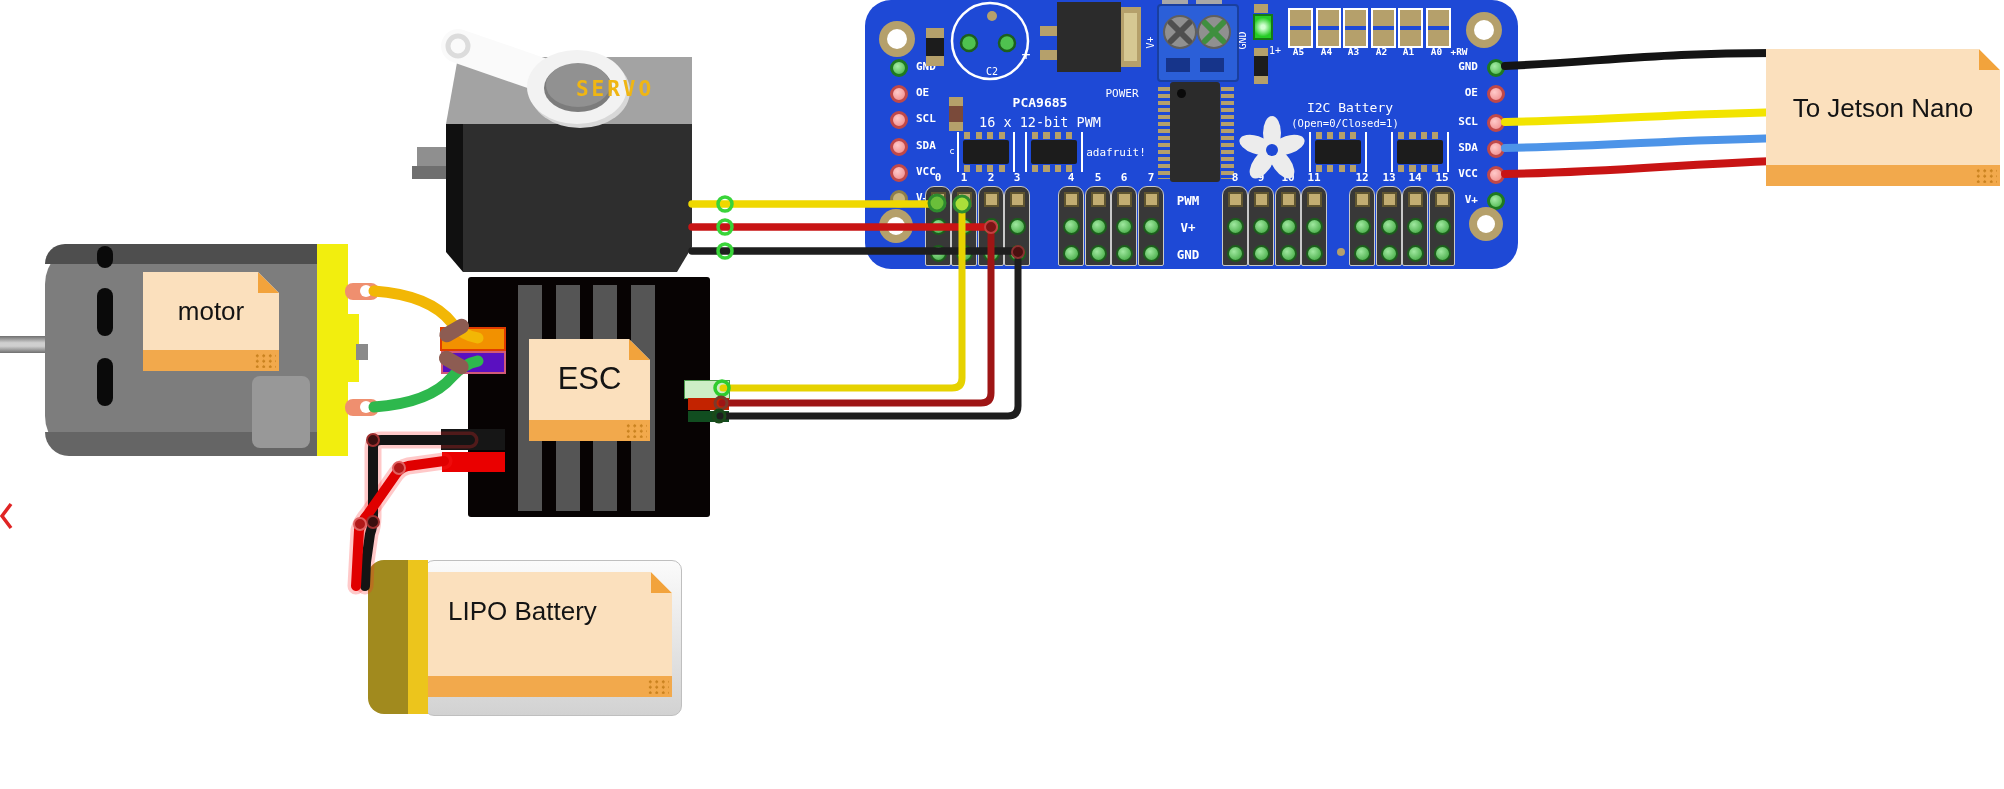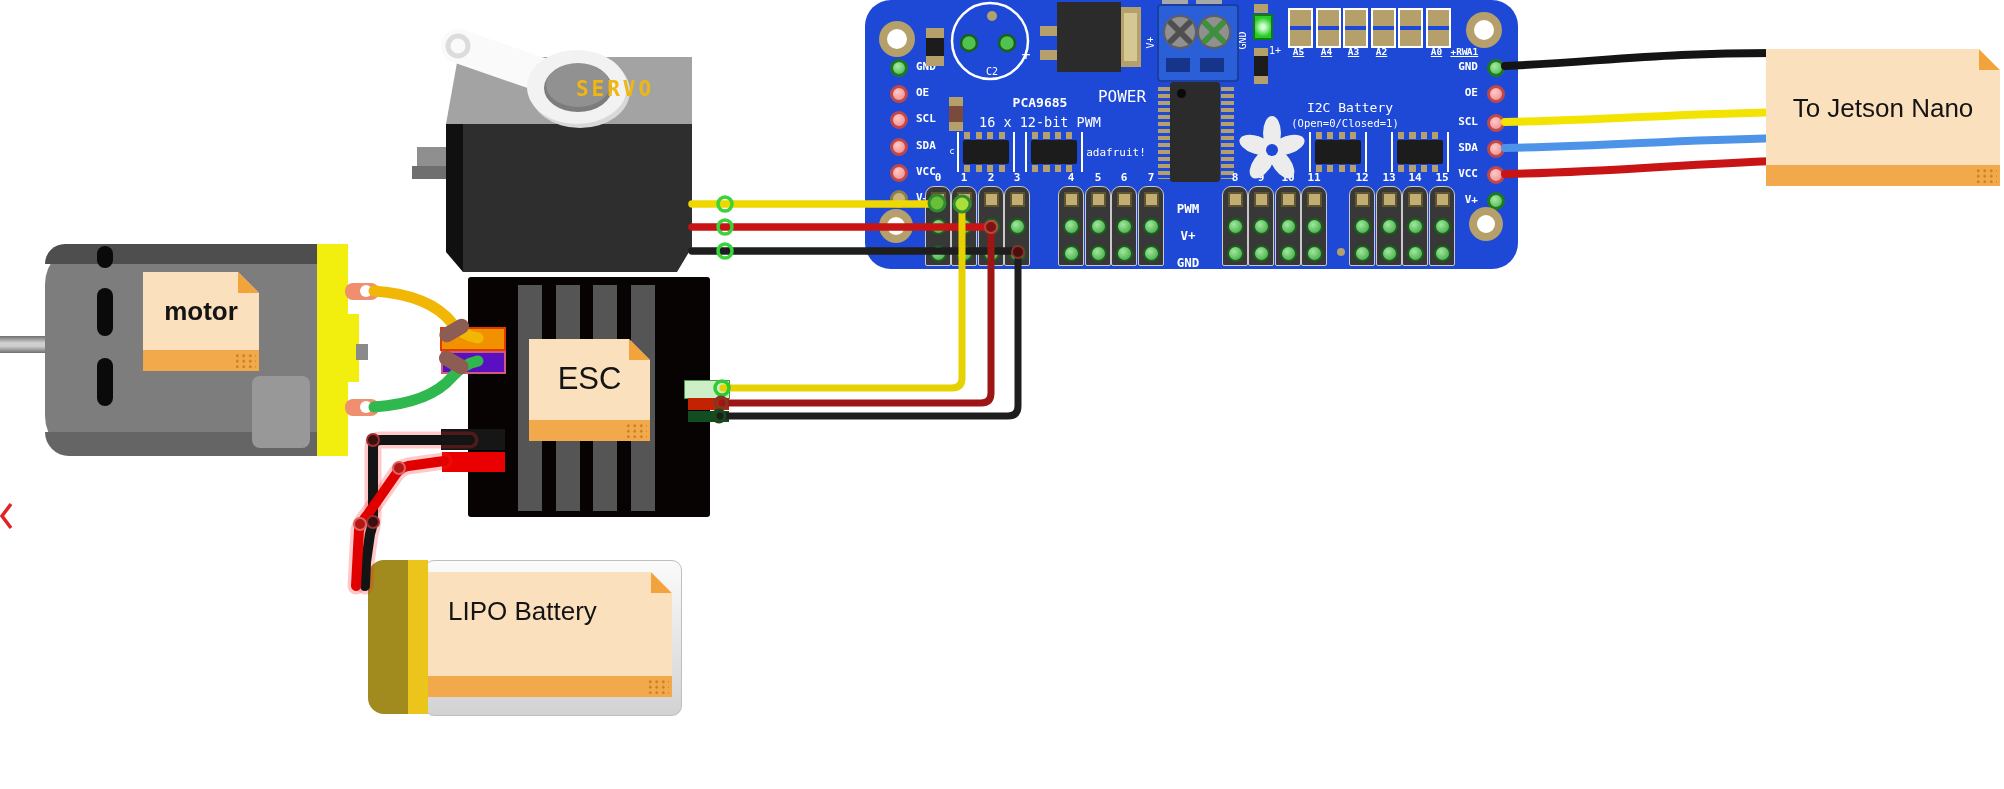--- a/index.html
+++ b/index.html
@@ -24,28 +24,28 @@
   .pc{position:absolute;width:12px;height:12px;border-radius:50%;display:block;}
   .pc.green{background:radial-gradient(circle at 38% 35%,#a6eca6,#44b244);border:3px solid #1f7a1f;}
   .pc.red{background:radial-gradient(circle at 38% 35%,#ffc9c9,#ee8585);border:3px solid #c04848;}
   .pc.tan{background:#c9b67b;border:3px solid #8f7f4a;}
   .lpin b,.rpin b{position:absolute;top:2px;color:#fff;font:bold 11px "DejaVu Sans Mono",monospace;}
   .lpin .pc{left:0;top:1px}.lpin b{left:26px;}
   .rpin .pc{left:51px;top:1px}.rpin b{right:22px;}
   .jmp{position:absolute;top:8px;width:21px;height:36px;border:2px solid #fff;z-index:2;
        background:linear-gradient(#b5a06b 0 44%,#1e49d6 44% 56%,#b5a06b 56%);}
   .jlb{position:absolute;top:46px;width:25px;text-align:center;color:#fff;z-index:2;
-       font:bold 9.5px "DejaVu Sans Mono",monospace;text-decoration:underline;}
+       font:bold 9.5px "DejaVu Sans Mono",monospace;}
   .ic8{position:absolute;top:132px;width:54px;height:40px;border-left:2px solid #fff;
        border-right:2px solid #fff;z-index:2;}
   .ic8 .pins{position:absolute;left:5px;width:44px;height:7px;
        background:repeating-linear-gradient(90deg,#b5a06b 0 6px,transparent 6px 11.5px);}
   .ic8 .body{position:absolute;left:4px;top:8px;width:46px;height:24px;background:#1c1c1c;border-radius:2px;}
   .rowlab{position:absolute;left:1163px;width:50px;text-align:center;color:#fff;z-index:4;
-       font:bold 12.5px "DejaVu Sans Mono",monospace;margin-top:8px;}
+       font:bold 12.5px "DejaVu Sans Mono",monospace;}
   
   .part{position:absolute;}
   #servo-label{left:556px;top:77px;width:118px;text-align:center;z-index:7;
        font:bold 21px "DejaVu Sans Mono",monospace;color:#f0b612;letter-spacing:3px;}
   
   .note{position:absolute;background:#fbe0bd;z-index:8;
         clip-path:polygon(0 0,calc(100% - 21px) 0,100% 21px,100% 100%,0 100%);}
   .note .fold{position:absolute;top:0;right:0;width:21px;height:21px;background:#f2a33c;
         clip-path:polygon(0 0,100% 100%,0 100%);}
   .note .band{position:absolute;left:0;bottom:0;width:100%;height:21px;background:#f2a94c;}
@@ -57,21 +57,21 @@
 </style>
 </head>
 <body>
 
 <div id="stage">
 
   <div id="board" class="abs"></div>
 
   <div class="silk" style="left:995px;top:95px;width:90px;font-size:13px;font-weight:bold;">PCA9685</div>
   <div class="silk" style="left:965px;top:114px;width:150px;font-size:13.5px;">16 x 12-bit PWM</div>
-  <div class="silk" style="left:1092px;top:87px;width:60px;font-size:16px;">POWER</div>
+  <div class="silk" style="left:1092px;top:87px;width:60px;font-size:11px;">POWER</div>
   <div class="silk" style="left:1080px;top:146px;width:72px;font-size:11px;">adafruit!</div>
   <div class="silk" style="left:1300px;top:100px;width:100px;font-size:13px;">I2C Battery</div>
   <div class="silk" style="left:1283px;top:117px;width:124px;font-size:10.5px;">(Open=0/Closed=1)</div>
   <div class="silk" style="left:977px;top:66px;width:30px;font-size:10px;">C2</div>
   <div class="silk" style="left:1016px;top:46px;width:20px;font-size:15px;">+</div>
   <div class="silk" style="left:1264px;top:45px;width:22px;font-size:10px;">1+</div>
   <div class="silk" style="left:1130px;top:37px;width:40px;font-size:10px;transform:rotate(-90deg);">V+</div>
   <div class="silk" style="left:1222px;top:35px;width:40px;font-size:10px;transform:rotate(-90deg);">GND</div>
   <div class="silk" style="left:944px;top:146px;width:16px;font-size:9px;">c</div>
 
@@ -132,21 +132,21 @@
   <div class="jmp" style="left:1288px;"></div>
   <div class="jmp" style="left:1316px;"></div>
   <div class="jmp" style="left:1343px;"></div>
   <div class="jmp" style="left:1371px;"></div>
   <div class="jmp" style="left:1398px;"></div>
   <div class="jmp" style="left:1426px;"></div>
   <span class="jlb" style="left:1286px;">A5</span>
   <span class="jlb" style="left:1314px;">A4</span>
   <span class="jlb" style="left:1341px;">A3</span>
   <span class="jlb" style="left:1369px;">A2</span>
-  <span class="jlb" style="left:1460px;text-align:center;">A1</span>
+  <span class="jlb" style="left:1396px;text-align:center;">A1</span>
   <span class="jlb" style="left:1424px;">A0</span>
   <span class="jlb" style="left:1444px;width:30px;">+RW</span>
 
   <div class="ic8" style="left:957px;">
       <div class="pins" style="top:0;"></div>
       <div class="body"></div>
       <div class="pins" style="bottom:0;"></div>
     </div>
   <div class="ic8" style="left:1025px;">
       <div class="pins" style="top:0;"></div>
@@ -432,21 +432,21 @@
       <circle cx="721" cy="403" r="6" fill="none" stroke="#7a3a2a" stroke-width="3"></circle>
       <circle cx="719" cy="416" r="6" fill="none" stroke="#1a4a1a" stroke-width="3"></circle>
     </g>
 
     <path d="M 1505,66 C 1600,62 1660,52 1790,53" fill="none" stroke="#141414" stroke-width="8" stroke-linecap="round"></path>
     <path d="M 1505,122 C 1620,120 1680,113 1800,112" fill="none" stroke="#f2e400" stroke-width="8" stroke-linecap="round"></path>
     <path d="M 1505,148 C 1620,146 1680,139 1800,138" fill="none" stroke="#4d94e8" stroke-width="8" stroke-linecap="round"></path>
     <path d="M 1505,174 C 1620,172 1690,163 1800,160" fill="none" stroke="#c81414" stroke-width="8" stroke-linecap="round"></path>
   </svg>
 
-  <div class="note" style="left:143px;top:272px;width:116px;height:99px;font-weight:bold;">
+  <div class="note" style="left:143px;top:272px;width:136px;height:99px;">
     <div class="ntext" style="left:0;top:24px;width:100%;text-align:center;font-size:26px;">motor</div>
     <div class="band">
         <div class="dots"></div>
       </div>
     <div class="fold"></div>
   </div>
   <div class="note" style="left:529px;top:339px;width:121px;height:102px;">
     <div class="ntext" style="left:0;top:22px;width:100%;text-align:center;font-size:31px;">ESC</div>
     <div class="band">
         <div class="dots"></div>

